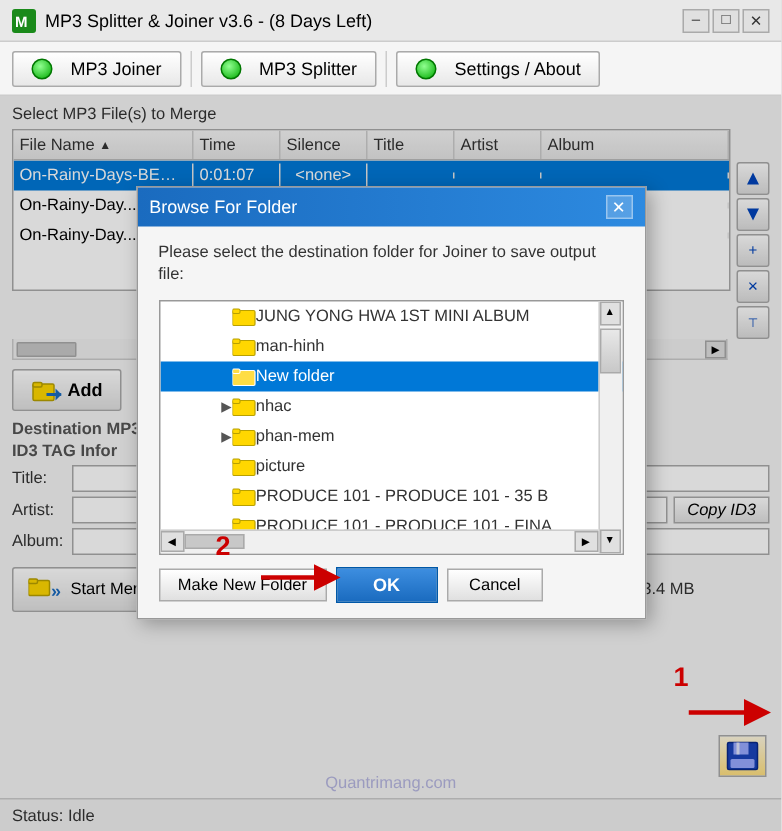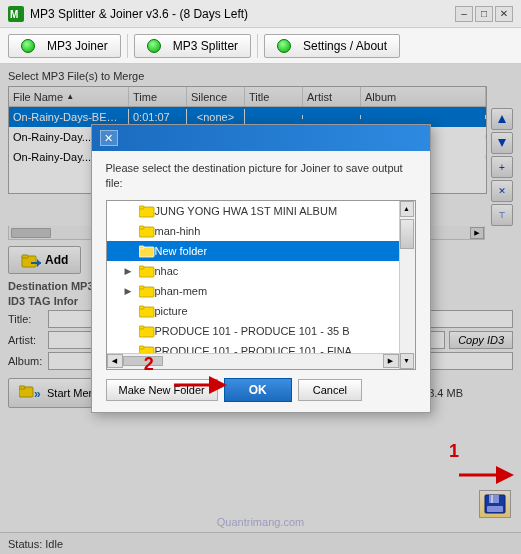--- a/index.html
+++ b/index.html
@@ -329,26 +329,27 @@
       height: 170px;
       overflow-y: auto;
       overflow-x: hidden;
       margin-bottom: 8px;
       position: relative;
     }
 
     .folder-item {
       display: flex;
       align-items: center;
-      padding: 2px 4px;
+      padding: 2px 20px;
       cursor: pointer;
       font-size: 11px;
       color: #333;
       white-space: nowrap;
       height: 20px;
+      text-align: right;
     }
     .folder-item.selected { background: #0078d7; color: white; }
     .folder-expand {
       width: 14px;
       font-size: 9px;
       color: #555;
       cursor: pointer;
       flex-shrink: 0;
     }
     .folder-indent {
@@ -562,25 +563,26 @@
       <rect x="6" y="2" width="10" height="8" fill="#99aaff"></rect>
       <rect x="8" y="2" width="2" height="8" fill="white" opacity="0.7"></rect>
       <rect x="4" y="13" width="16" height="6" rx="1" fill="#99aaff"></rect>
     </svg>
   </div>
 
   <div class="dialog-overlay">
     <div class="dialog">
 
       <div class="dialog-title-bar">
+        <span>Browse For Folder</span>
         <button class="dialog-close-btn">✕</button>
       </div>
 
       <div class="dialog-content">
-        <div class="dialog-instruction">Please select the destination picture for Joiner to save output file:</div>
+        <div class="dialog-instruction">Please select the destination folder for Joiner to save output file:</div>
 
         <div class="folder-tree">
 
           <div class="folder-item">
             <span class="folder-indent"></span>
             <span class="folder-expand"></span>
             <svg class="folder-svg" viewBox="0 0 16 14">
               <rect x="0" y="3" width="15" height="10" rx="1" fill="#ffd700" stroke="#b8a000" stroke-width="0.8"></rect>
               <rect x="0" y="2" width="5" height="3" rx="1" fill="#ffd700" stroke="#b8a000" stroke-width="0.8"></rect>
             </svg>

